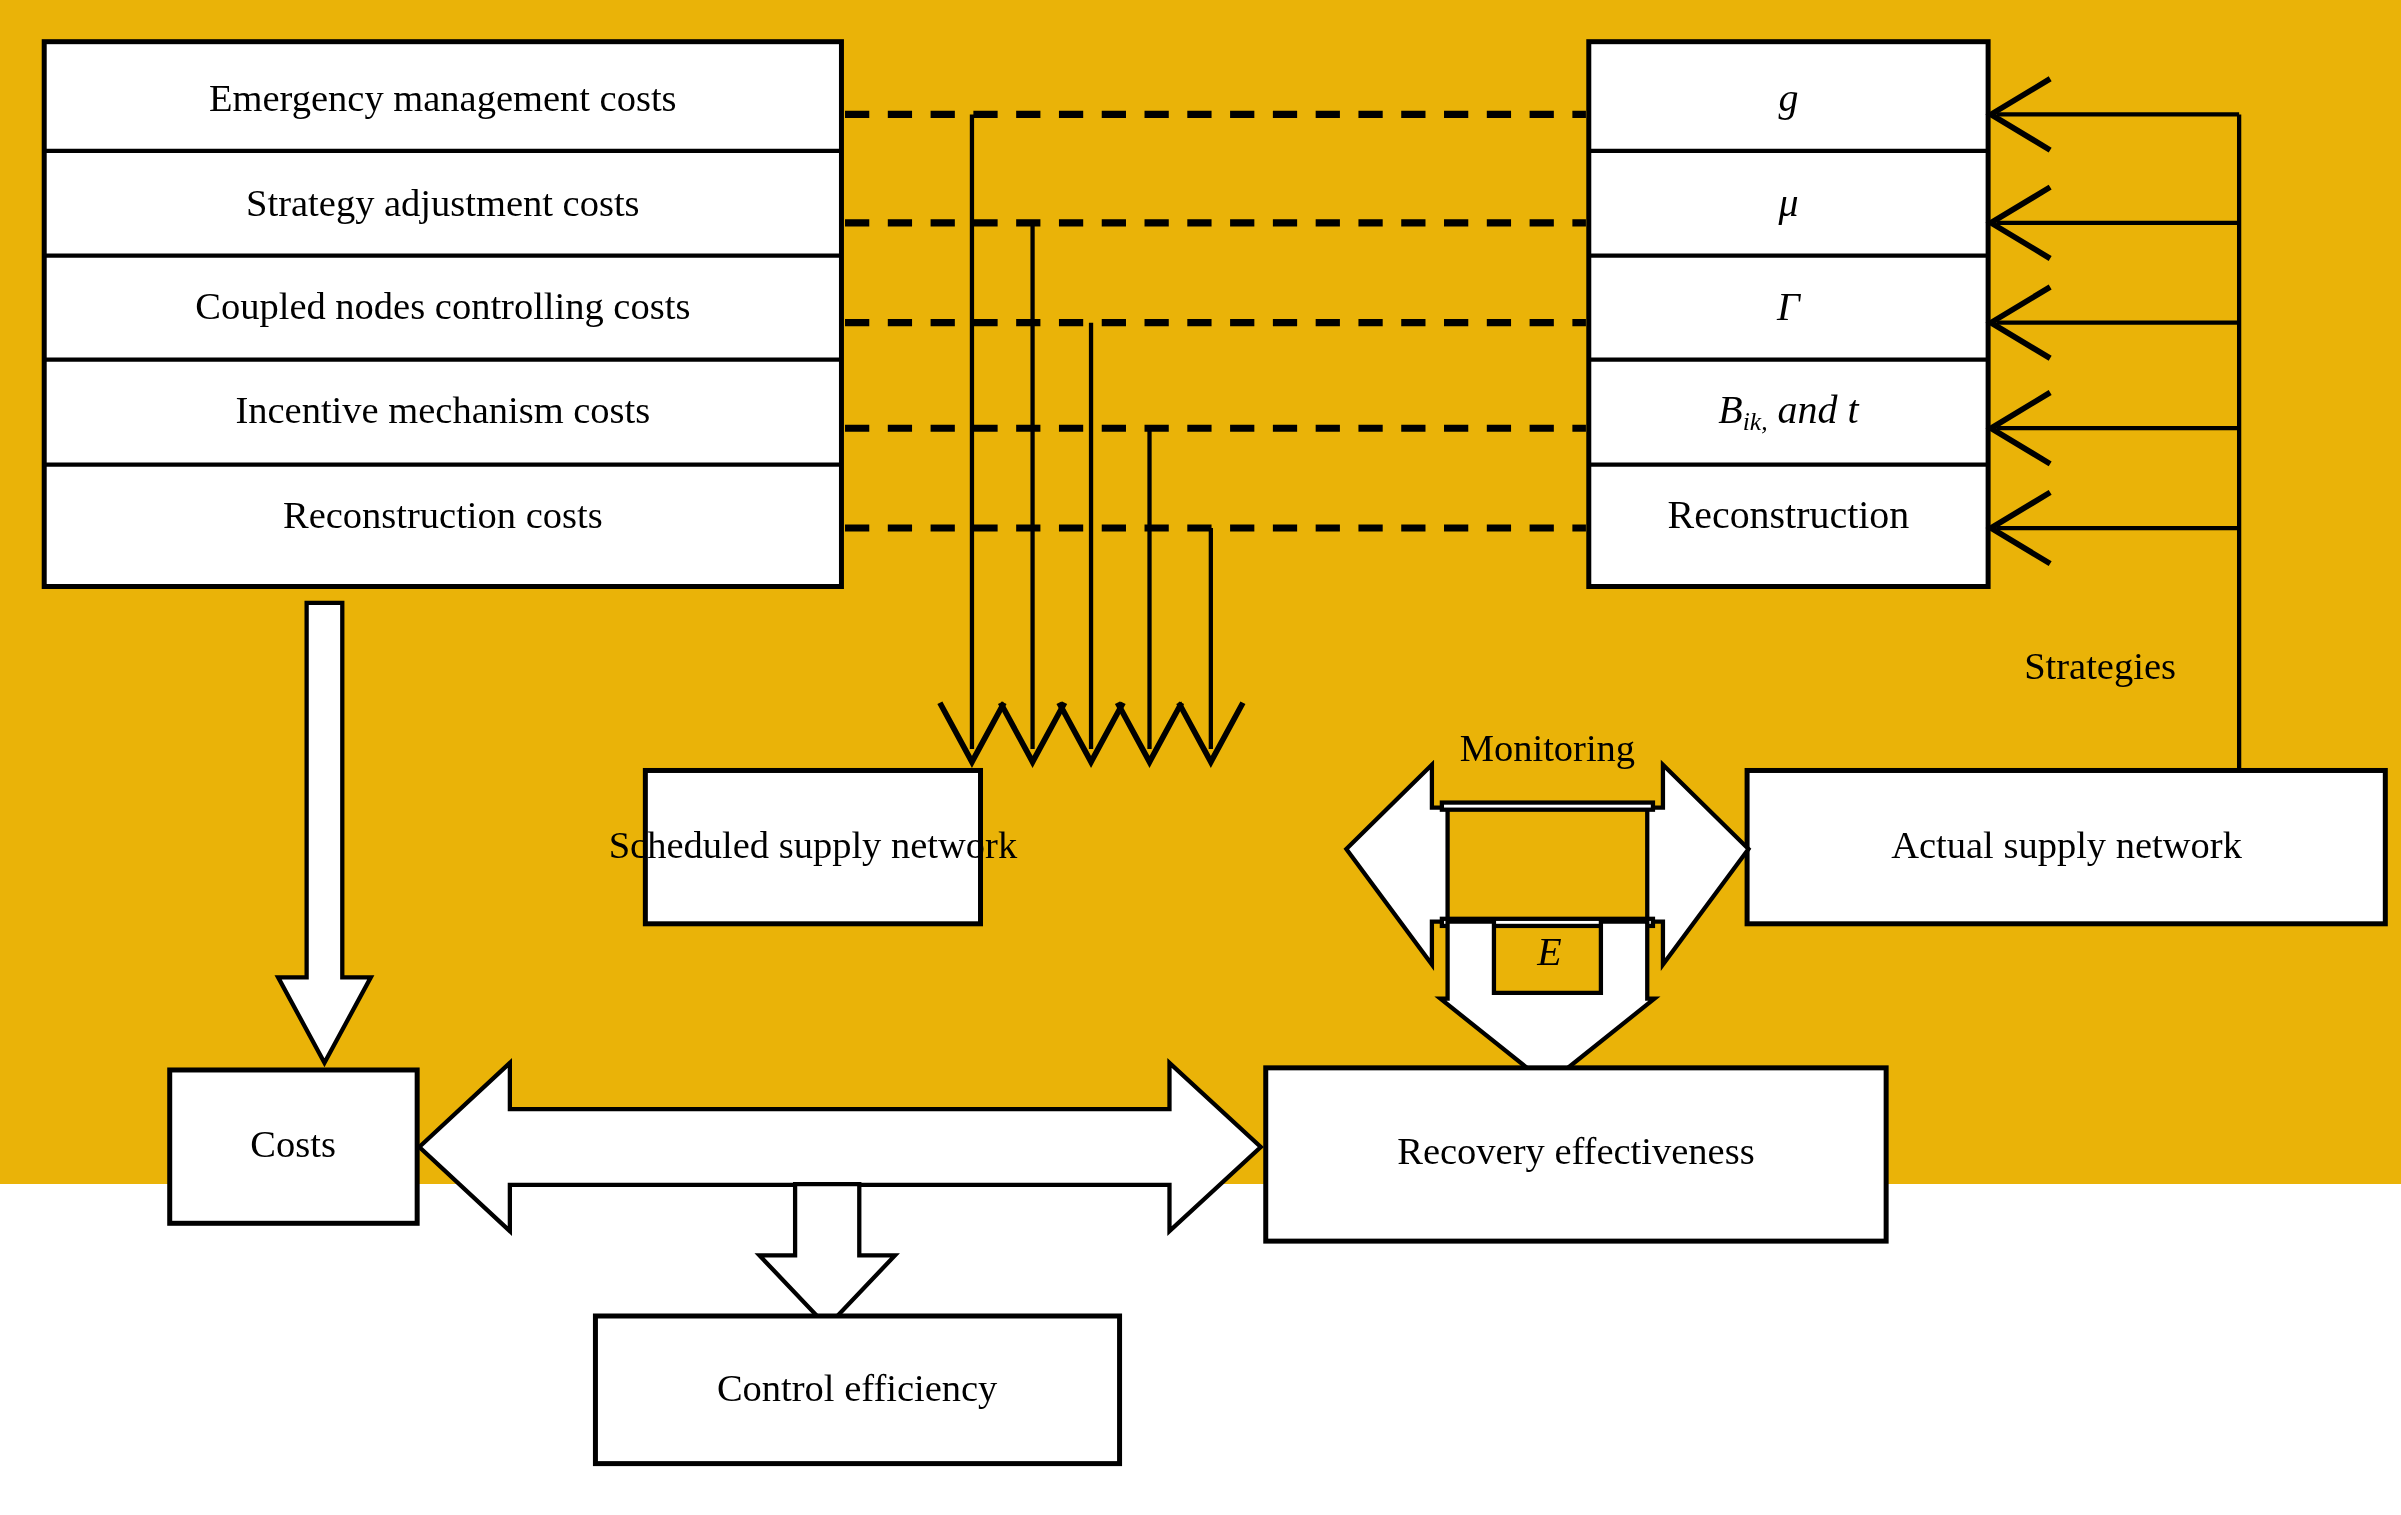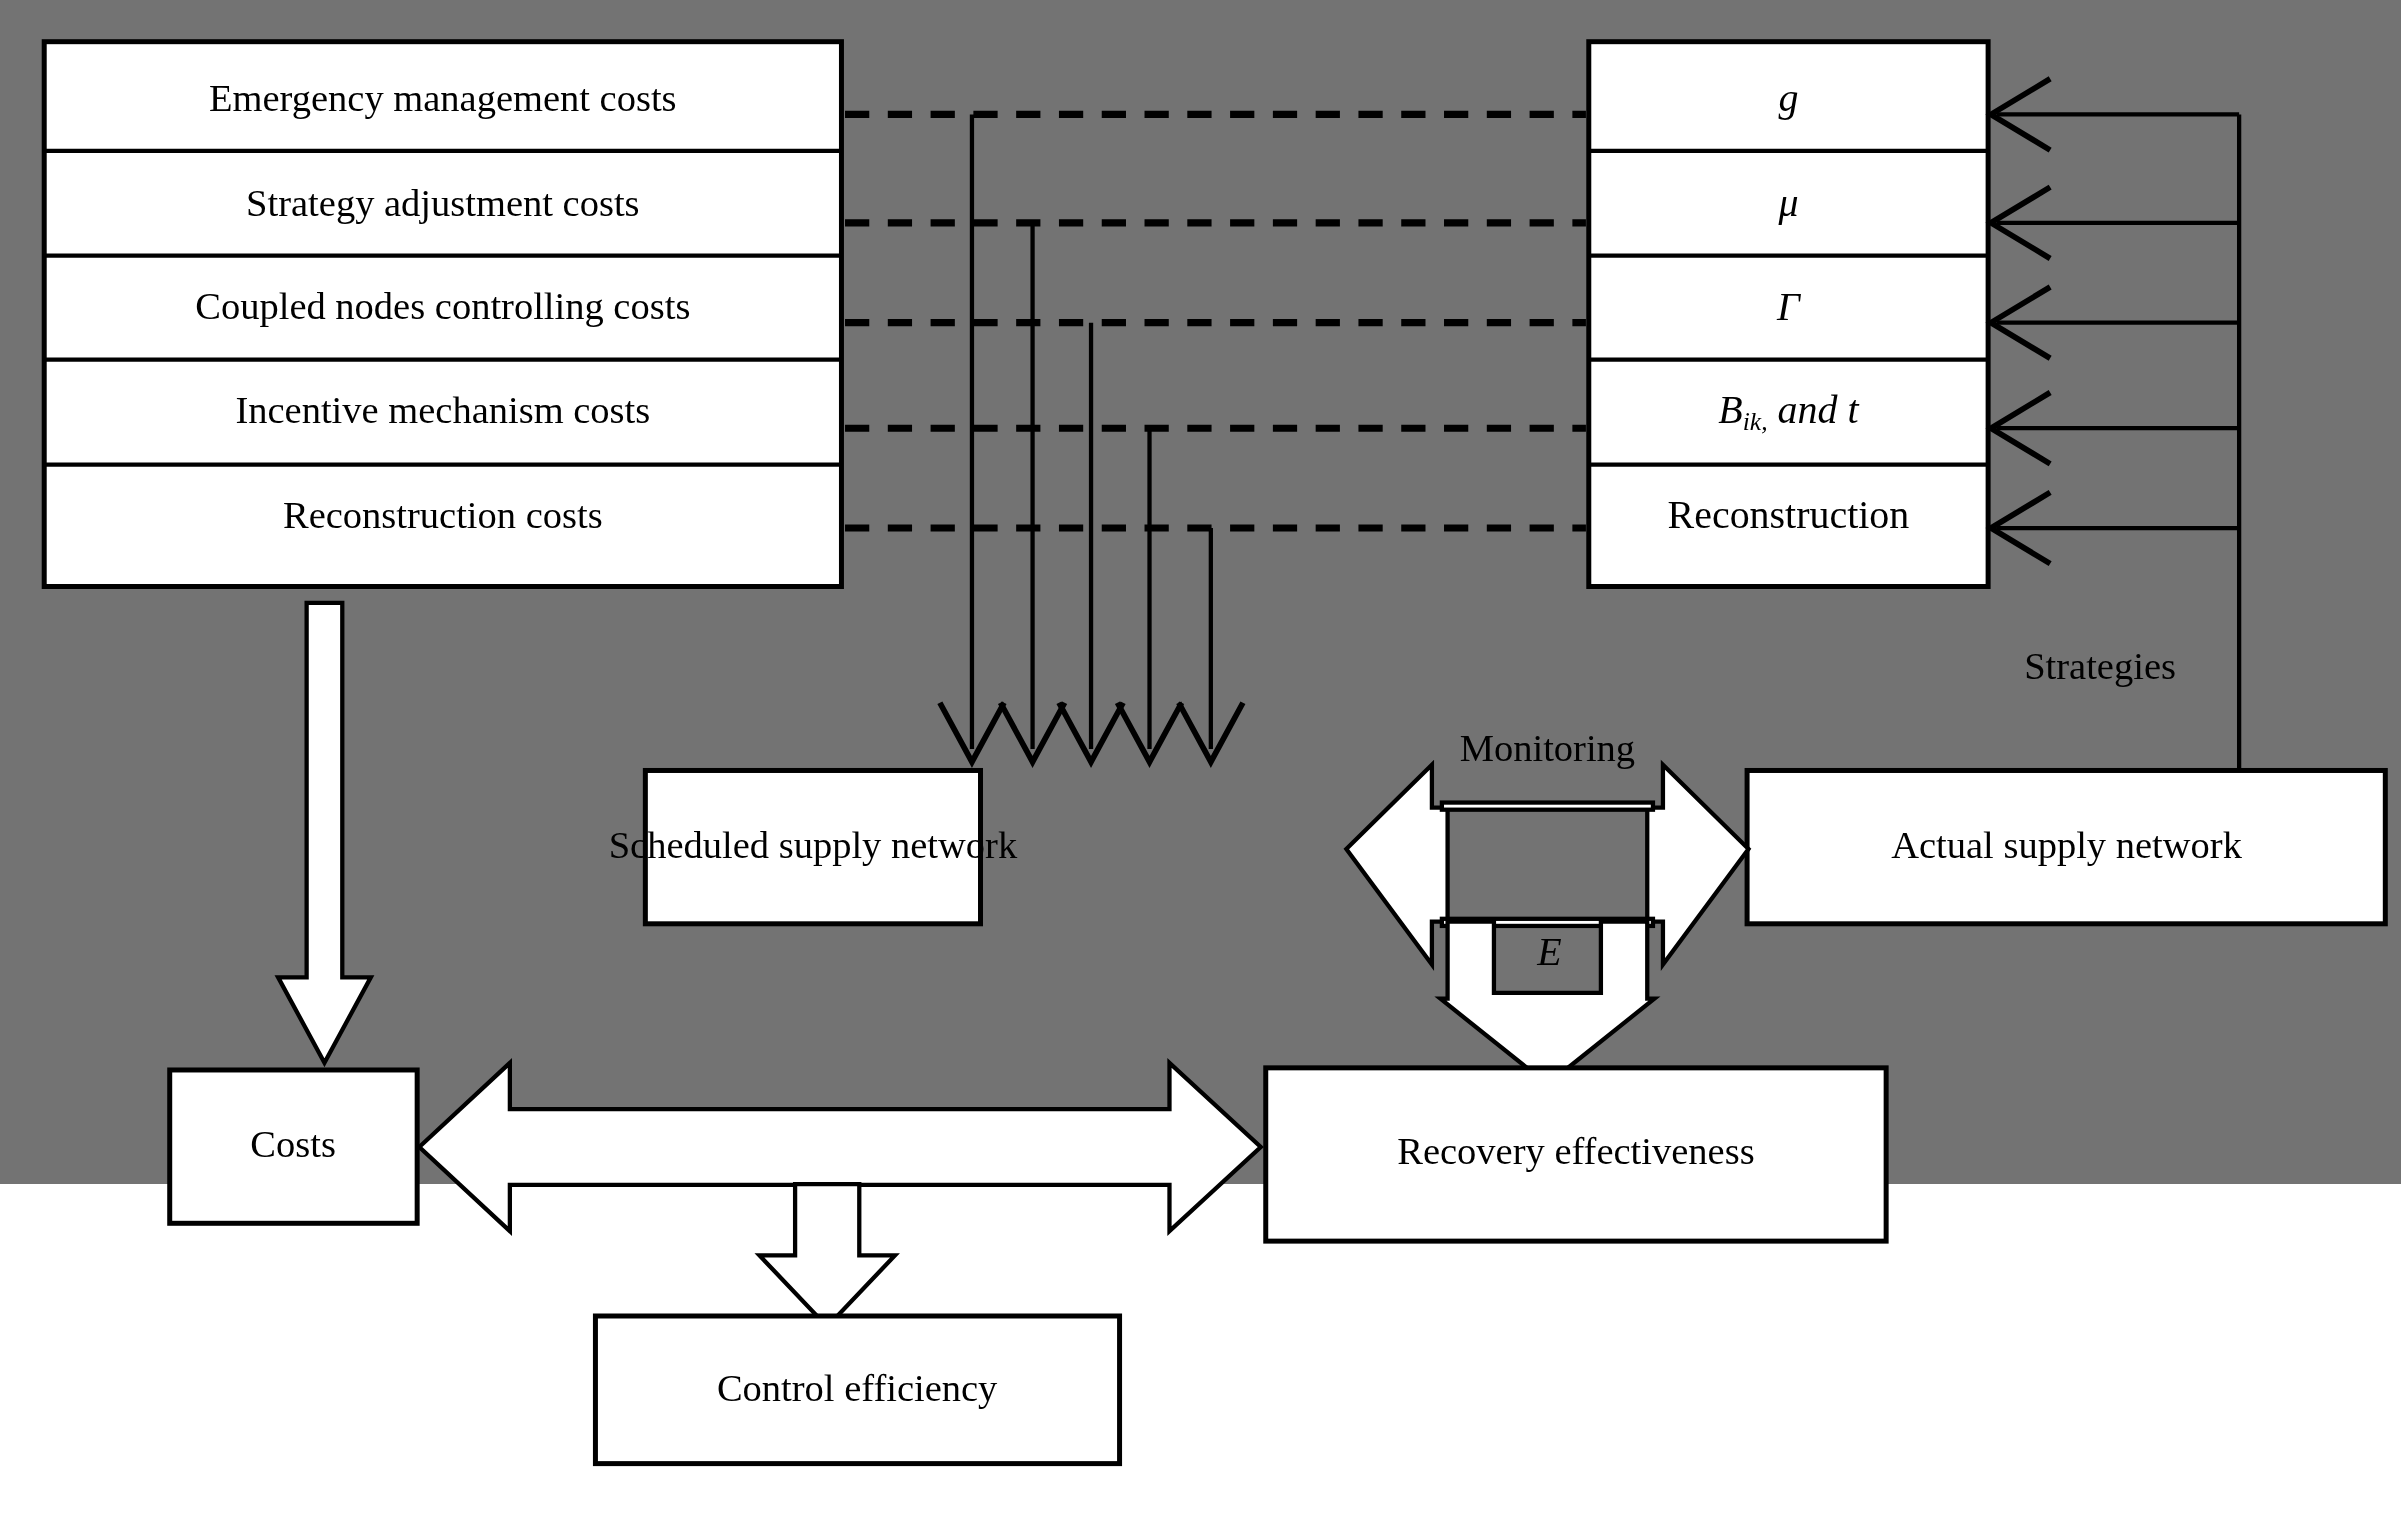--- a/index.html
+++ b/index.html
@@ -11,21 +11,21 @@
   body {
     width: 2401px;
     height: 1516px;
     font-family: "Liberation Serif", "DejaVu Serif", serif;
     overflow: hidden;
   }
   #diagram-root {
     position: relative;
     width: 2401px;
     height: 1184px;
-    background: #737373;
+    background: #eab308;
   }
   svg.diagram-canvas {
     position: absolute;
     left: 0;
     top: 0;
     width: 2401px;
     height: 1516px;
     display: block;
   }
   .box-stroke {

